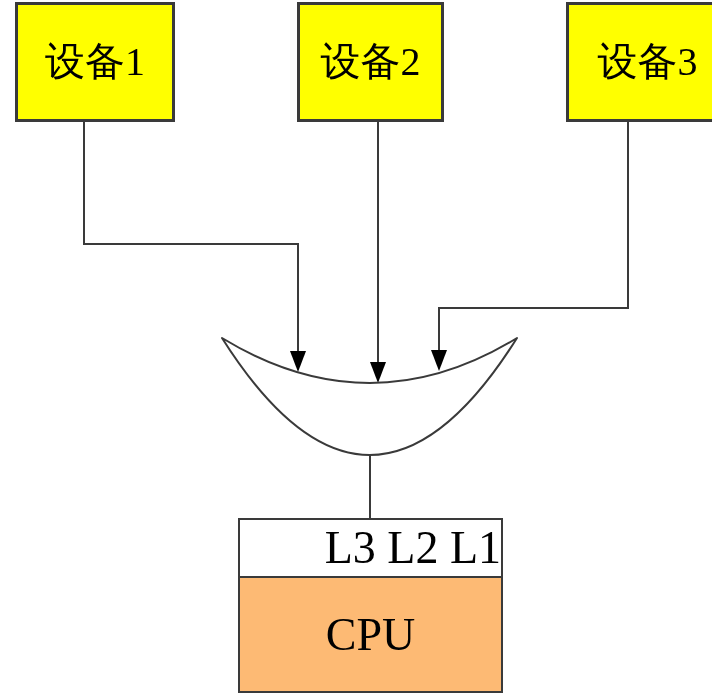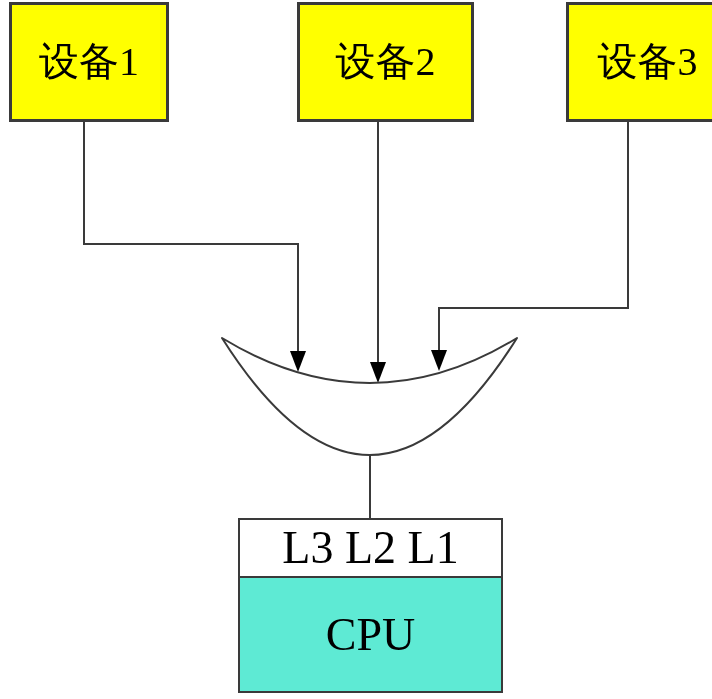--- a/index.html
+++ b/index.html
@@ -30,32 +30,33 @@
     align-items: center;
     justify-content: center;
     text-align: center;
     line-height: 1;
   }
   .device-box {
     background: #ffff00;
     border: 3px solid #3a3a3a;
     font-size: 40px;
   }
-  .device-1 { left: 9px;   top: 2px; width: 160px; height: 120px; }
-  .device-2 { left: 297px; top: 2px; width: 177px; height: 120px; }
+  .device-1 { left: 15px;   top: 2px; width: 160px; height: 120px; }
+  .device-2 { left: 297px; top: 2px; width: 147px; height: 120px; }
   .device-3 { left: 547px; top: 2px; width: 163px; height: 120px; margin-left: 19px; }
   .cache-box {
     left: 238px; top: 518px; width: 265px; height: 60px;
     background: #ffffff;
     border: 2px solid #3a3a3a;
     font-size: 46px;
+    justify-content: flex-end;
   }
   .cpu-box {
     left: 238px; top: 576px; width: 265px; height: 117px;
-    background: #5eead4;
+    background: #fdba74;
     border: 2px solid #3a3a3a;
     font-size: 46px;
   }
 </style>
 </head>
 <body>
 
 <div class="canvas">
 
   <svg class="connector-layer" viewBox="0 0 712 699" xmlns="http://www.w3.org/2000/svg">

